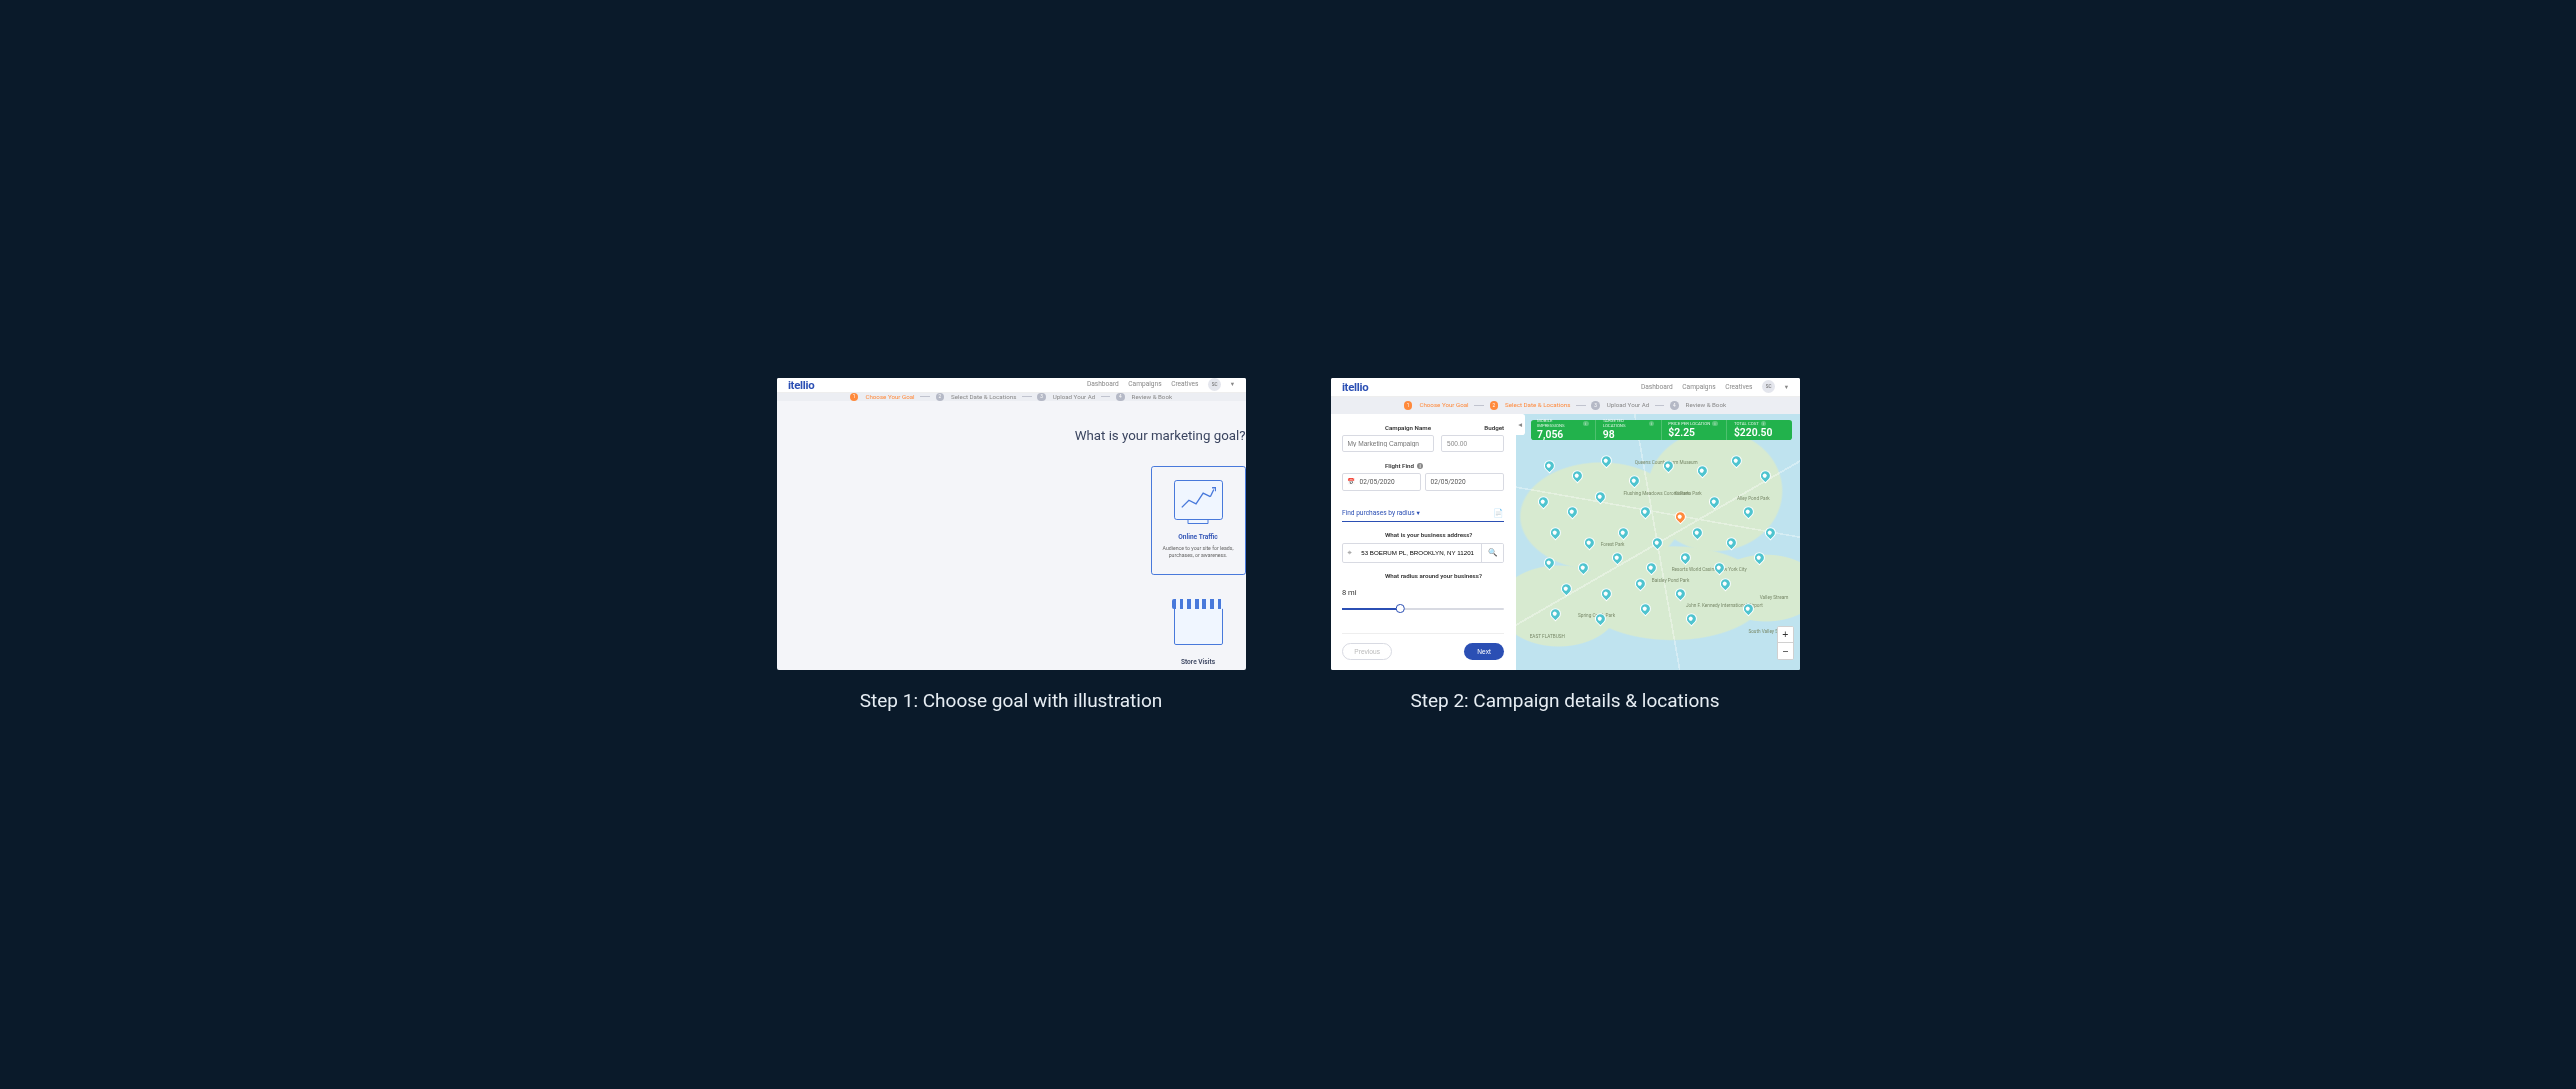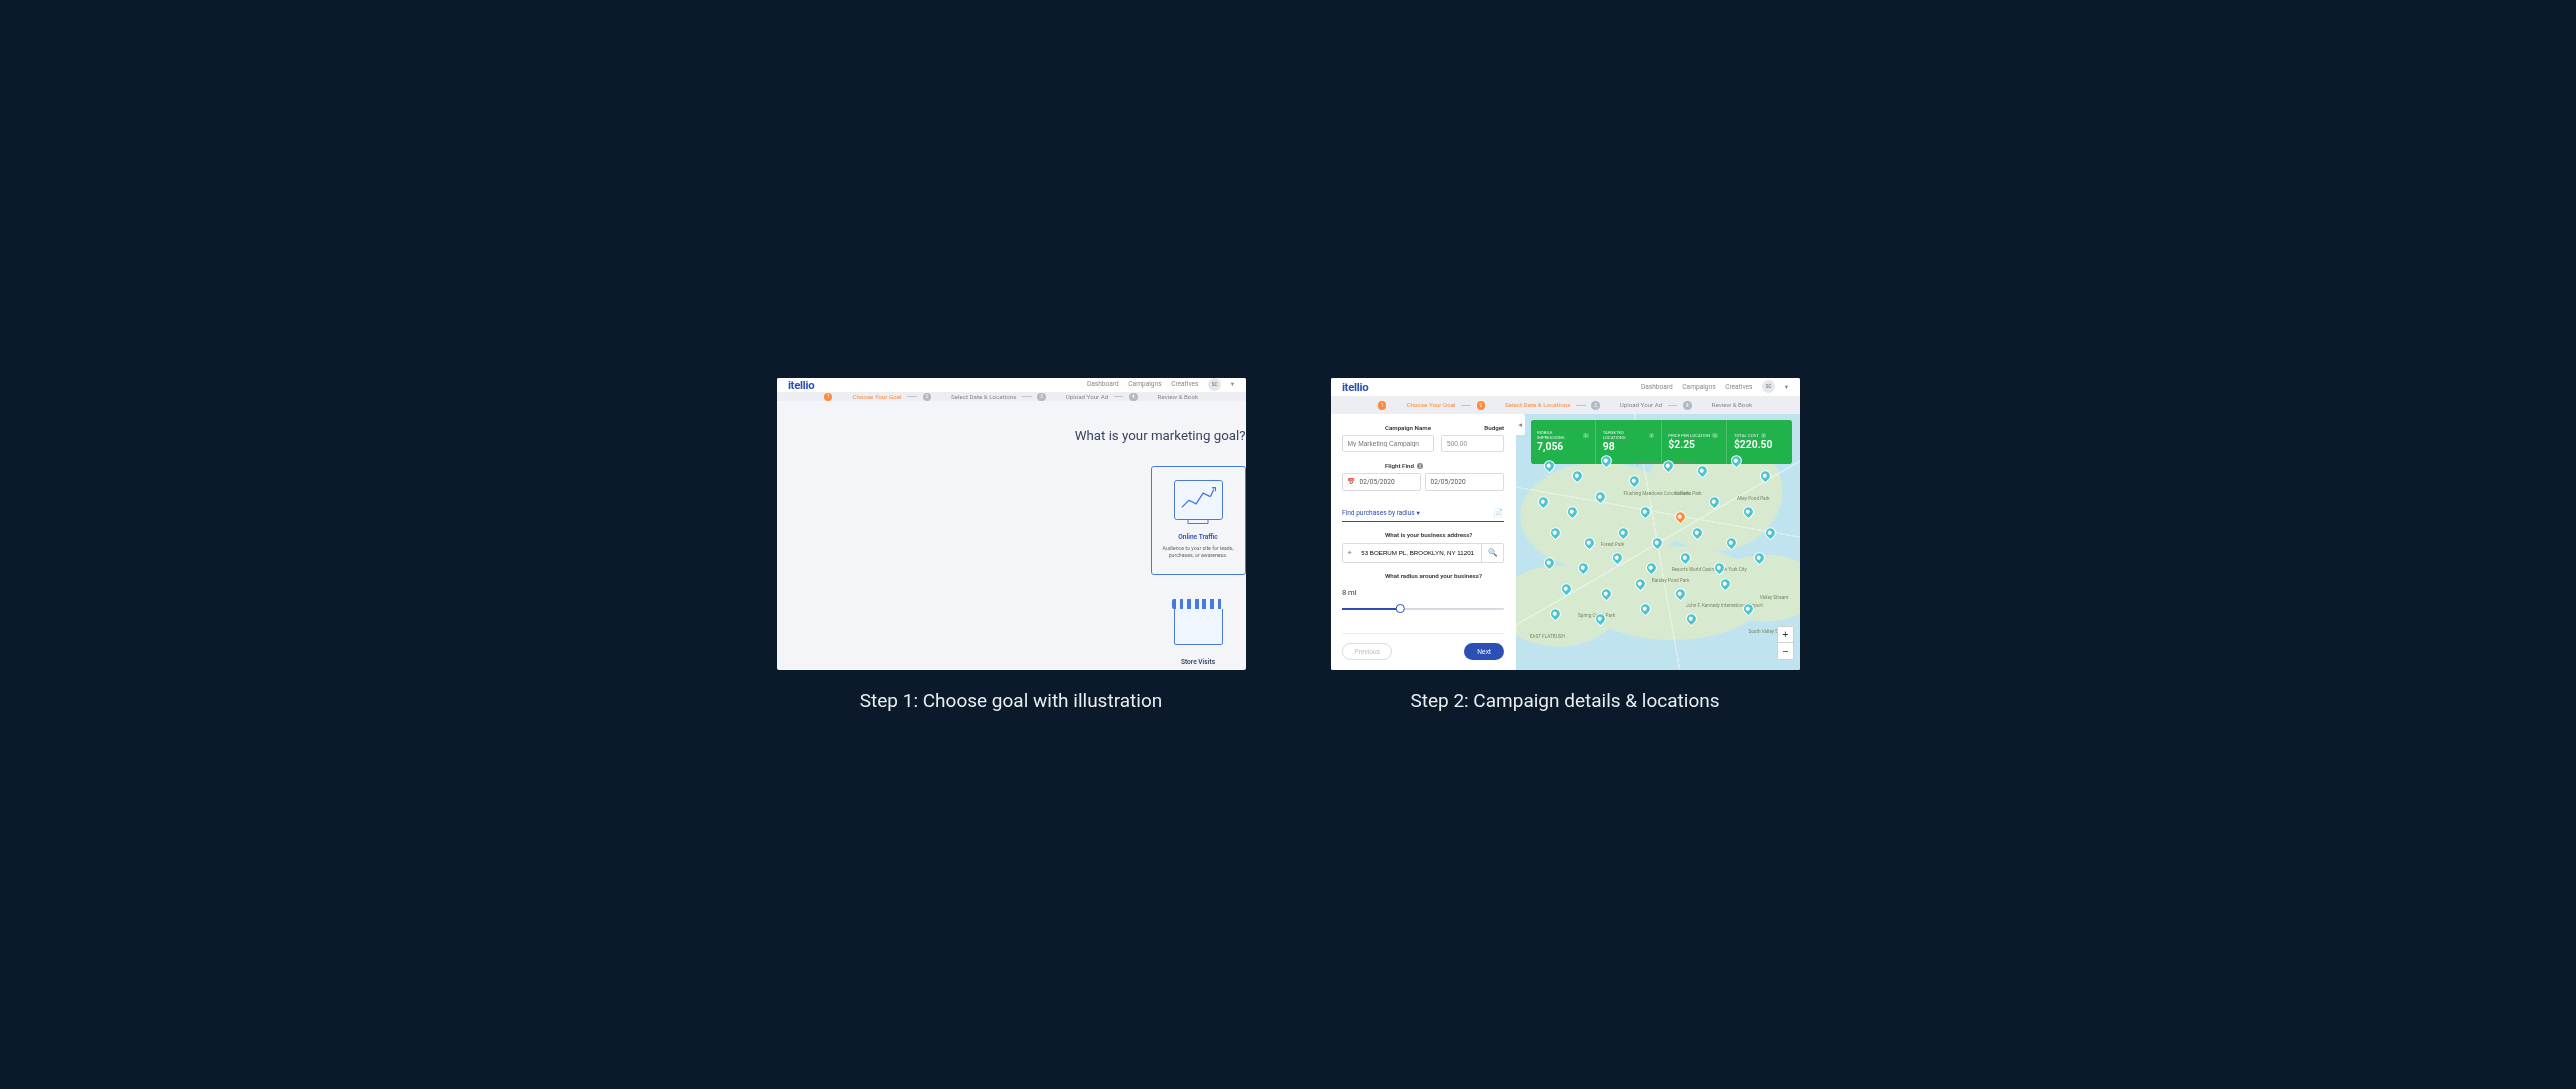--- a/index.html
+++ b/index.html
@@ -83,21 +83,21 @@
   display: flex;
   align-items: center;
   justify-content: center;
   gap: 5.7px;
   font-size: 6.2px;
   color: #888;
 }
 .step {
   display: flex;
   align-items: center;
-  gap: 20px;
+  gap: 7px;
 }
 .step-num {
   width: 8.5px;
   height: 8.5px;
   border-radius: 50%;
   background: #b5b9c6;
   color: #fff;
   display: flex;
   align-items: center;
   justify-content: center;
@@ -430,21 +430,21 @@
   font-size: 7.6px;
   color: #888;
   cursor: pointer;
   border-radius: 0 2.8px 2.8px 0;
 }
 .stats-bar {
   position: absolute;
   top: 5.7px;
   left: 15px;
   right: 7.6px;
-  height: 44px;
+  height: 20px;
   background: #22b24c;
   border-radius: 2.8px;
   display: flex;
   color: #fff;
 }
 .stat {
   flex: 1;
   padding: 3.8px 6.6px;
   border-right: 0.9px solid rgba(255,255,255,0.2);
   display: flex;

